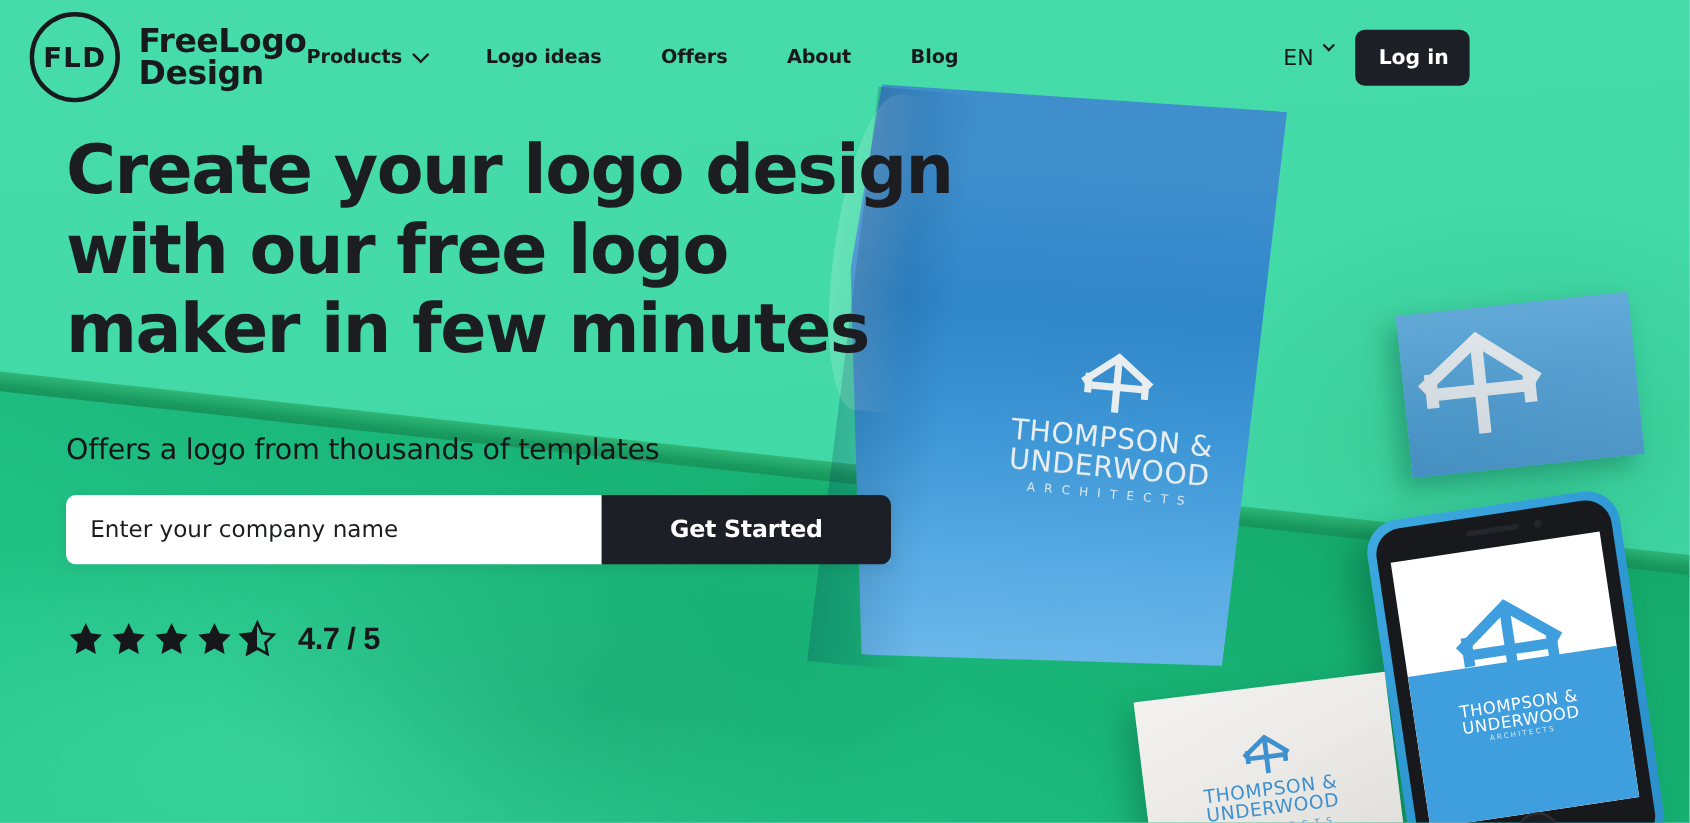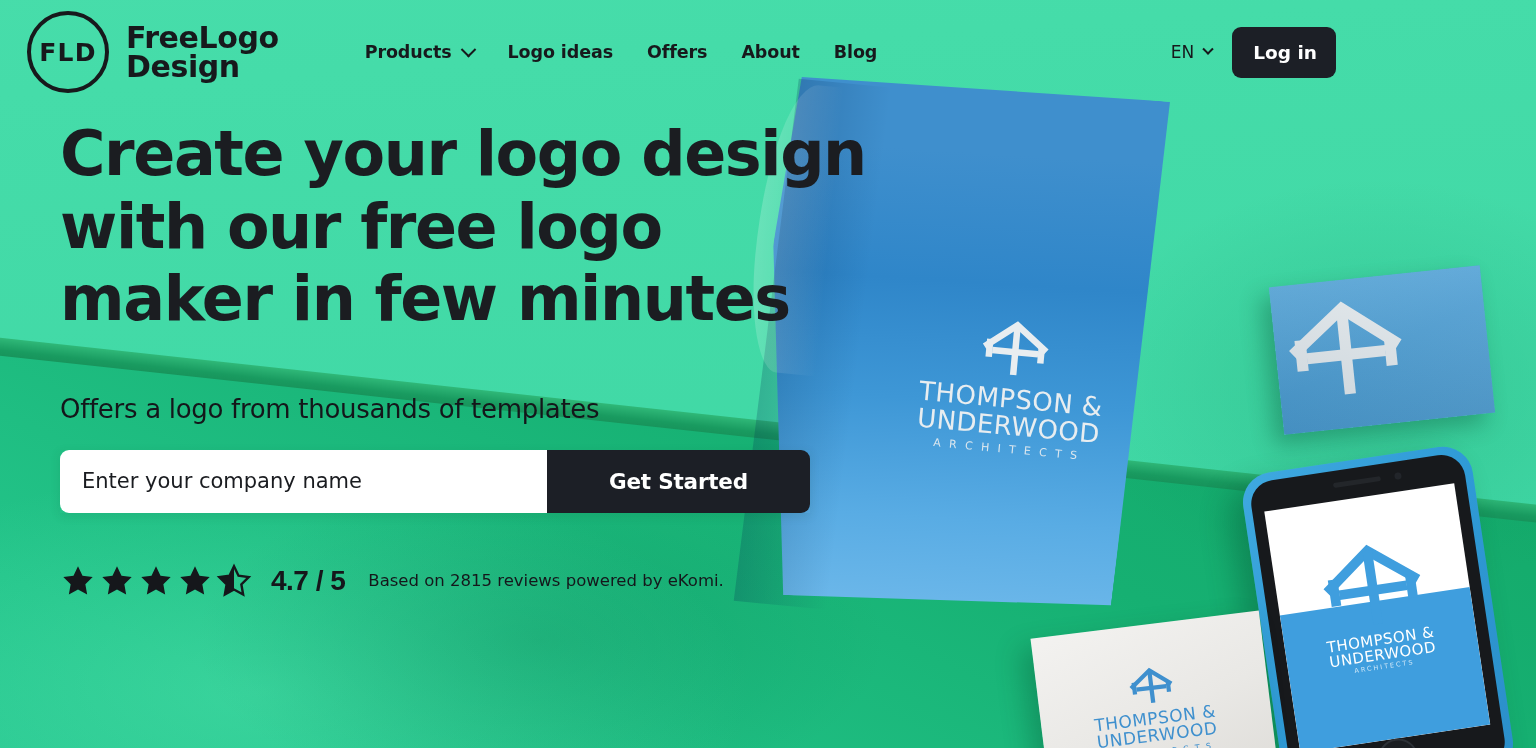--- a/index.html
+++ b/index.html
@@ -210,22 +210,21 @@
   }
   .brand-text {
     font-family: "DejaVu Sans", sans-serif;
     font-weight: 700;
     font-size: 30px; line-height: .97;
     color: #17191c;
     letter-spacing: -0.4px;
   }
 
   .nav {
-    display: flex; align-items: center; gap: 34px;
-    margin-left: 86px;
+    display: flex; align-items: center; gap: 54px;
   }
   .nav-item {
     font-family: "DejaVu Sans", sans-serif;
     font-weight: 700;
     font-size: 17.5px;
     color: #17191c;
     cursor: pointer;
     display: flex; align-items: center; gap: 11px;
     letter-spacing: -0.1px;
   }
@@ -240,23 +239,23 @@
     width: 8px; height: 8px;
     border-right: 2.2px solid #17191c;
     border-bottom: 2.2px solid #17191c;
   }
 
   .header-right {
     margin-left: auto;
     display: flex; align-items: center; gap: 0;
   }
   .lang {
-    display: flex; align-items: center; gap: 10px;
-    font-family: "DejaVu Sans", sans-serif;
-    font-size: 17px; color: #17191c;
+    display: flex; align-items: flex-start; gap: 10px;
+    font-family: "DejaVu Sans", sans-serif;
+    font-size: 20px; color: #17191c;
     cursor: pointer;
     padding-right: 20px;
   }
   .login-btn {
     background: #1c1f26;
     color: #fff;
     font-family: "DejaVu Sans", sans-serif;
     font-weight: 700;
     font-size: 18.5px;
     border: none;
@@ -490,17 +489,16 @@
           <defs>
             <linearGradient id="halfstar" x1="0" x2="1" y1="0" y2="0">
               <stop offset="50%" stop-color="#15171b"></stop>
               <stop offset="50%" stop-color="transparent" stop-opacity="0"></stop>
             </linearGradient>
           </defs>
           <path d="M12 2.2l3.0 6.3 6.8.9-4.9 4.8 1.2 6.8-6.1-3.3-6.1 3.3 1.2-6.8L2.2 9.4l6.8-.9z" fill="url(#halfstar)" stroke="#15171b" stroke-width="1.6"></path>
         </svg>
       </div>
       <div class="score">4.7 / 5</div>
-      <div class="reviews">Based on 2815 reviews powered by eKomi.</div>
     </div>
   </div>
 
 </div>
 
 </body></html>

